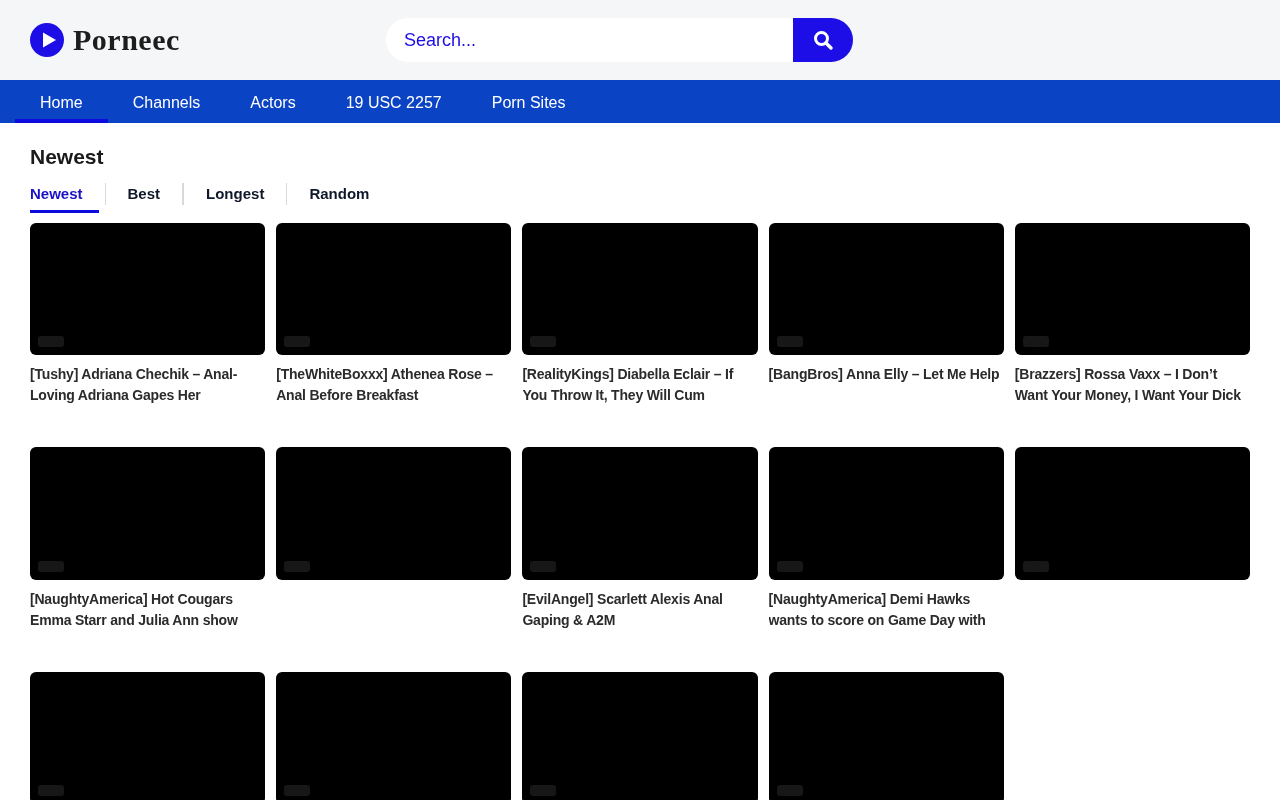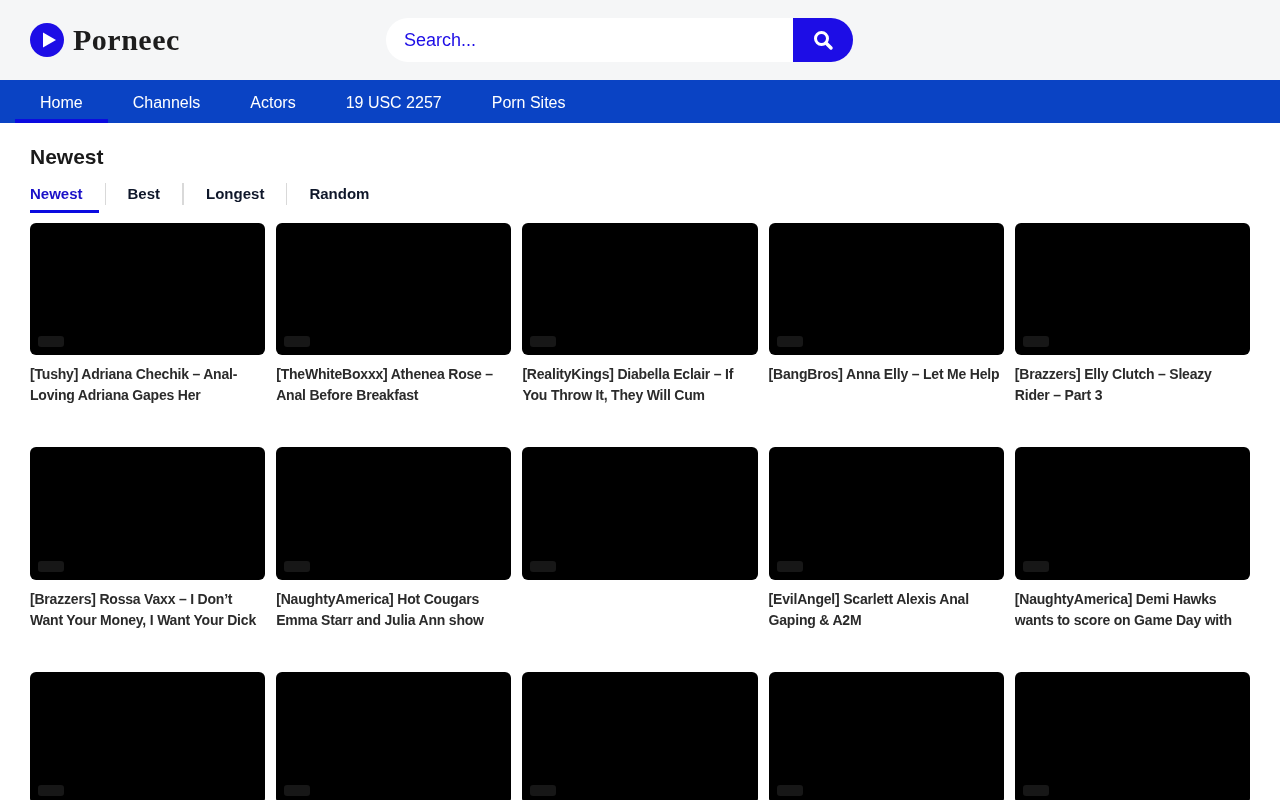--- a/index.html
+++ b/index.html
@@ -228,26 +228,20 @@
       <div class="video-title">[RealityKings] Diabella Eclair – If You Throw It, They Will Cum</div>
     </div>
 
     <div class="video-card">
       <div class="video-thumb">
         <span class="duration-badge"></span>
       </div>
       <div class="video-title">[BangBros] Anna Elly – Let Me Help</div>
     </div>
 
-    <div class="video-card">
-      <div class="video-thumb">
-        <span class="duration-badge"></span>
-      </div>
-      <div class="video-title">[Brazzers] Elly Clutch – Sleazy Rider – Part 3</div>
-    </div>
 
     <div class="video-card">
       <div class="video-thumb">
         <span class="duration-badge"></span>
       </div>
       <div class="video-title">[Brazzers] Rossa Vaxx – I Don’t Want Your Money, I Want Your Dick</div>
     </div>
 
     <div class="video-card">
       <div class="video-thumb">

